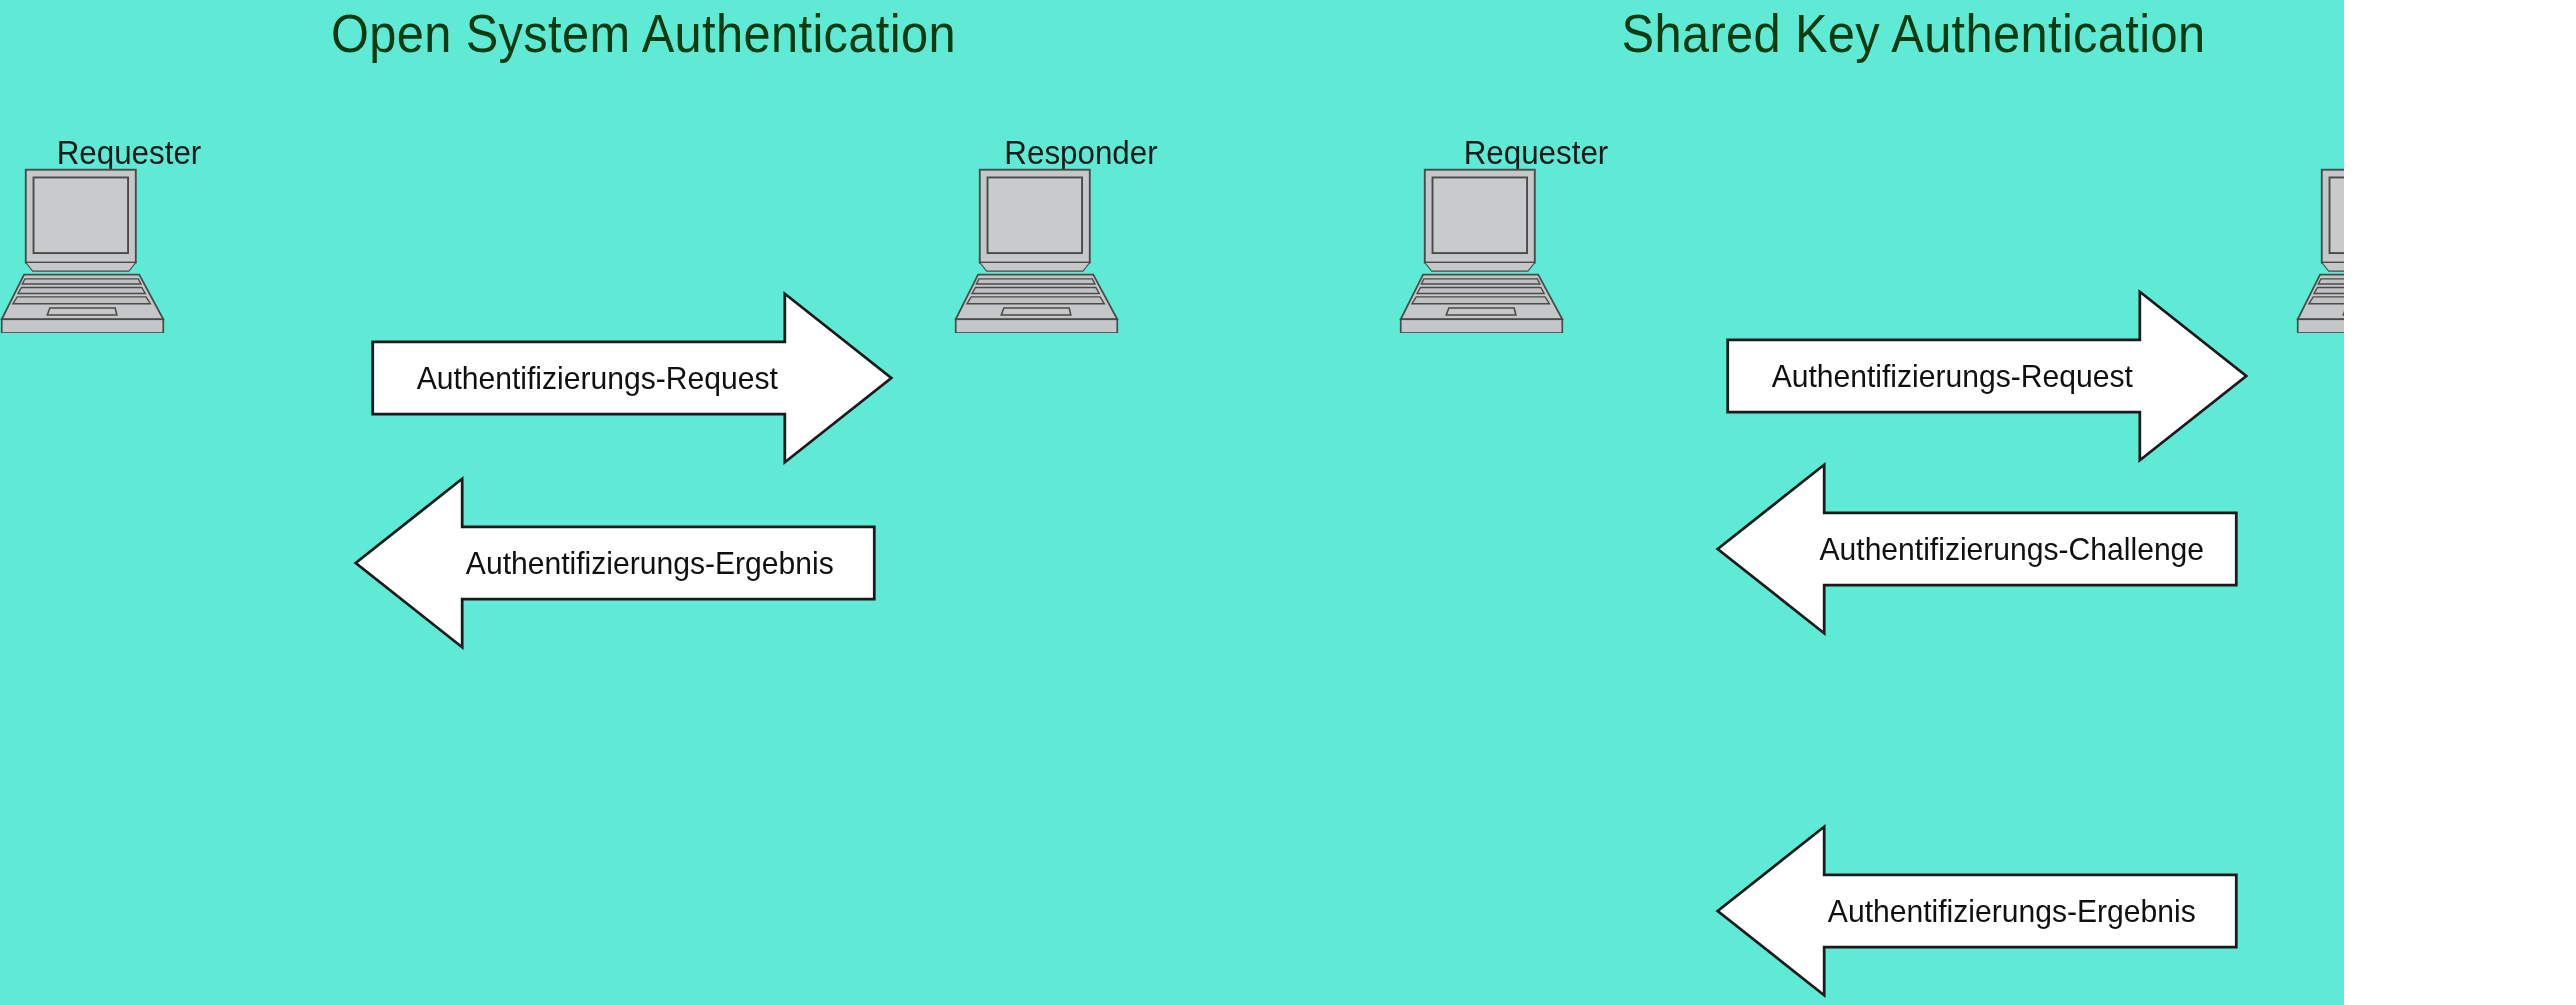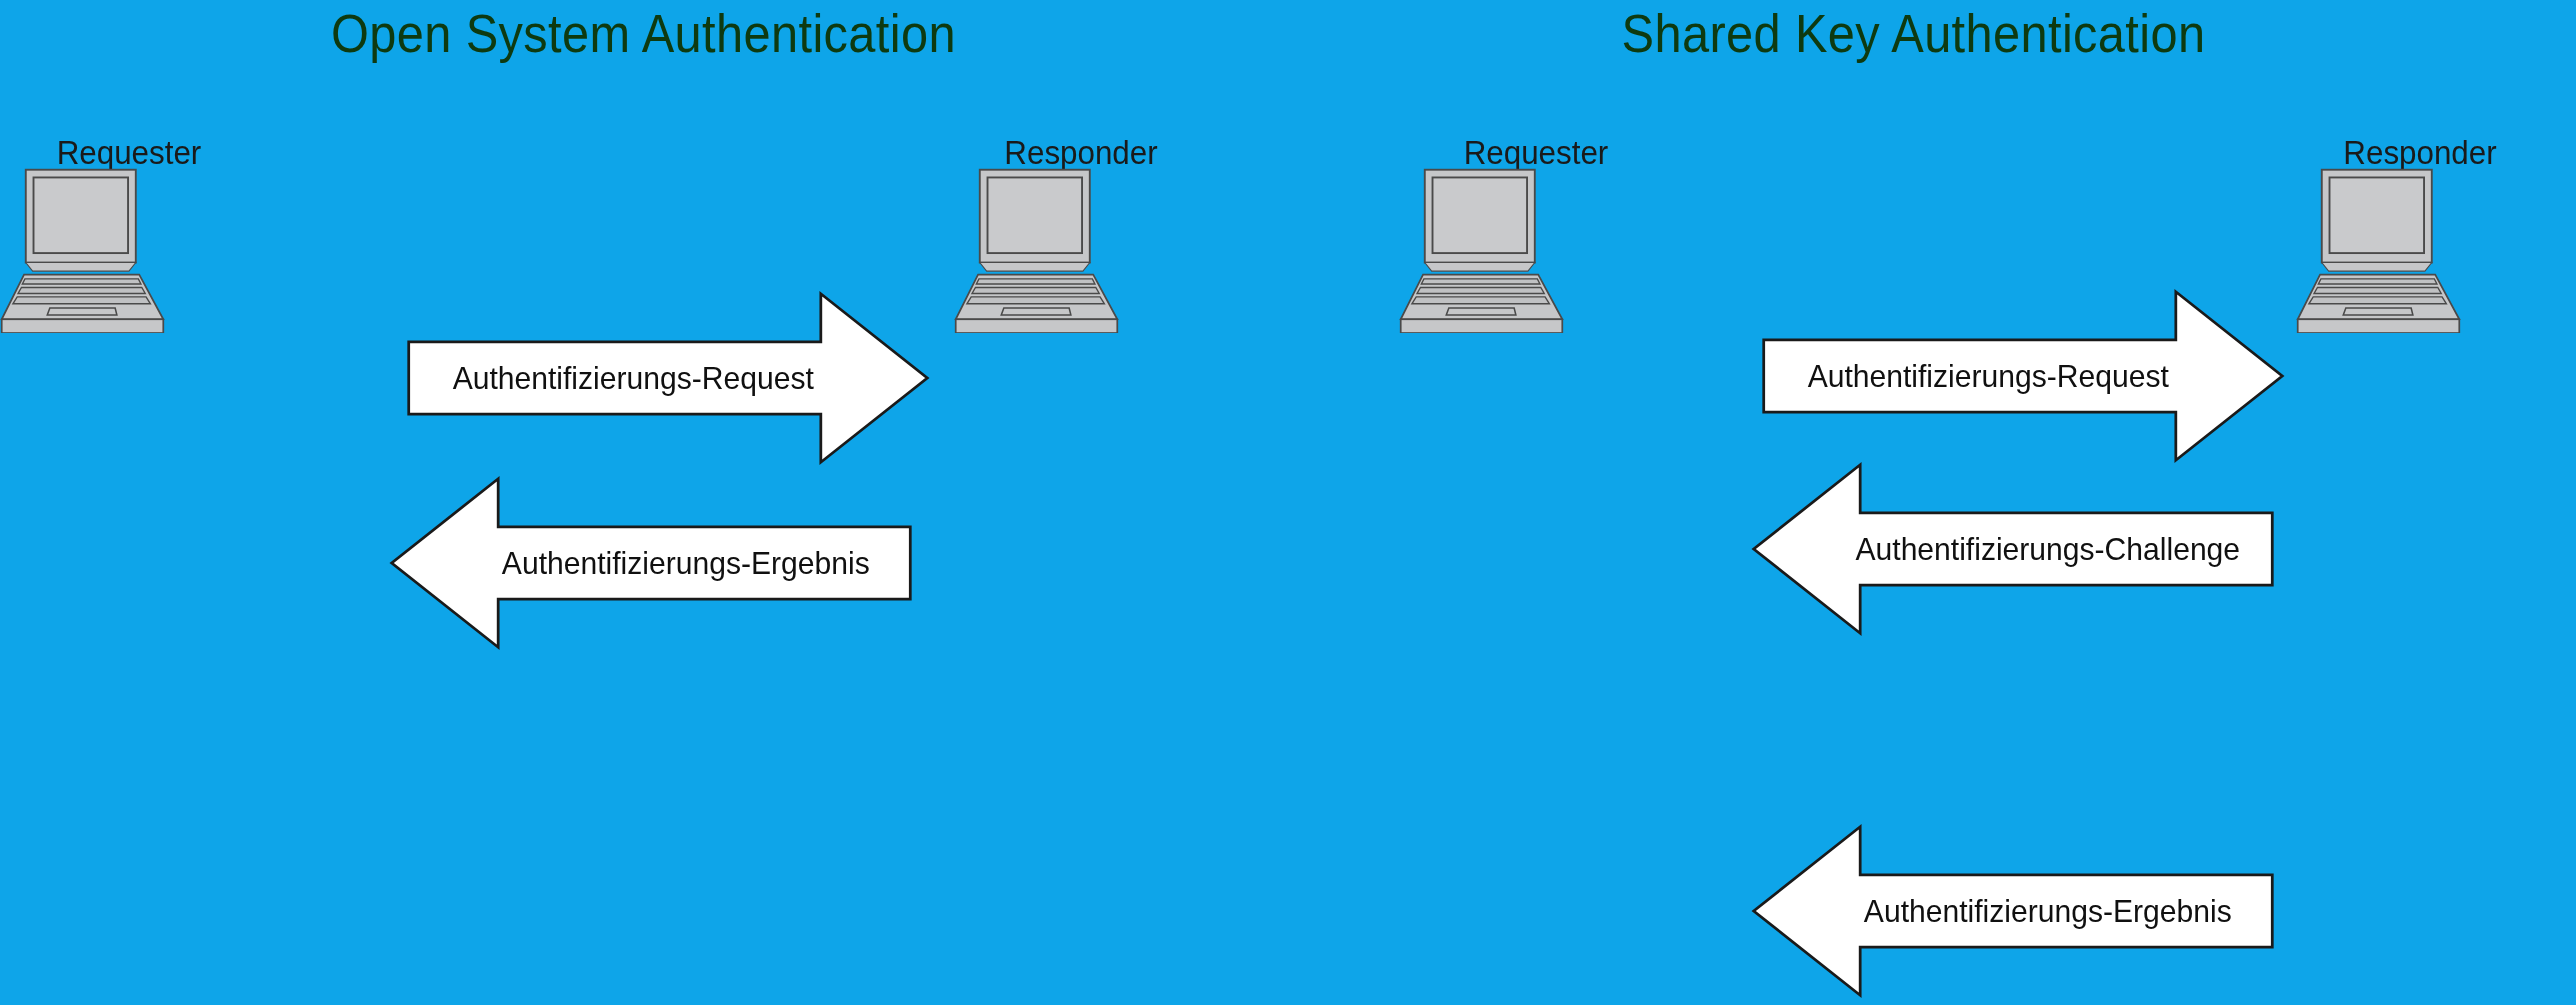--- a/index.html
+++ b/index.html
@@ -6,23 +6,23 @@
   html, body {
     margin: 0;
     padding: 0;
     background: #ffffff;
   }
   body {
     font-family: "Liberation Sans", sans-serif;
   }
   #stage {
     position: relative;
-    width: 2576px;
+    width: 2344px;
     height: 1006px;
-    background: #0ea5e9;
+    background: #5eead4;
     overflow: hidden;
   }
 
   
   .panel-title {
     position: absolute;
     color: #0e3a10;
     font-family: "Liberation Sans", sans-serif;
     font-size: 53px;
     font-weight: 400;
@@ -52,21 +52,20 @@
 
   
   .laptop {
     position: absolute;
   }
   .laptop svg { display: block; }
 
   
   .arrow {
     position: absolute;
-    margin-left: 36px;
   }
   .arrow svg { display: block; overflow: visible; }
   .arrow-label {
     position: absolute;
     left: 0; right: 0;
     top: 50%;
     transform: translateY(-50%) scaleX(0.94);
     text-align: center;
     font-family: "Liberation Sans", sans-serif;
     font-size: 32px;

